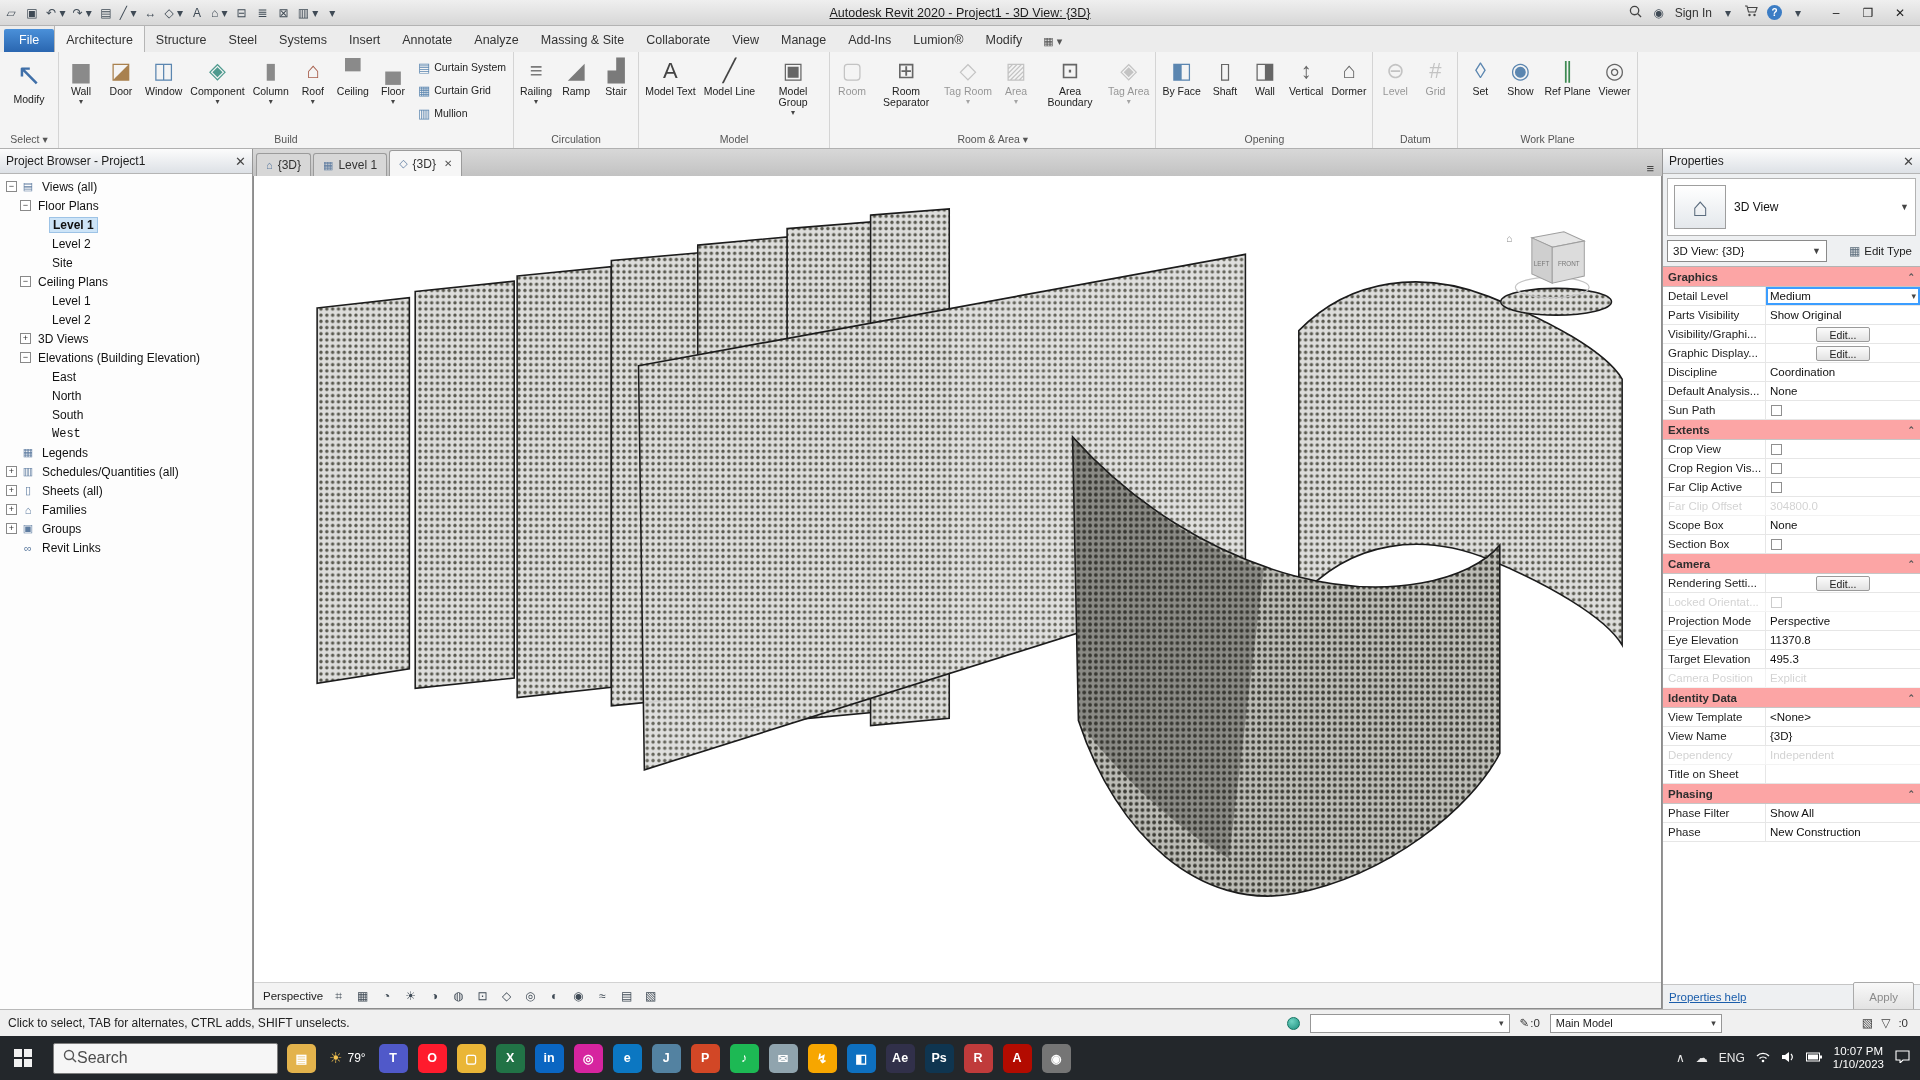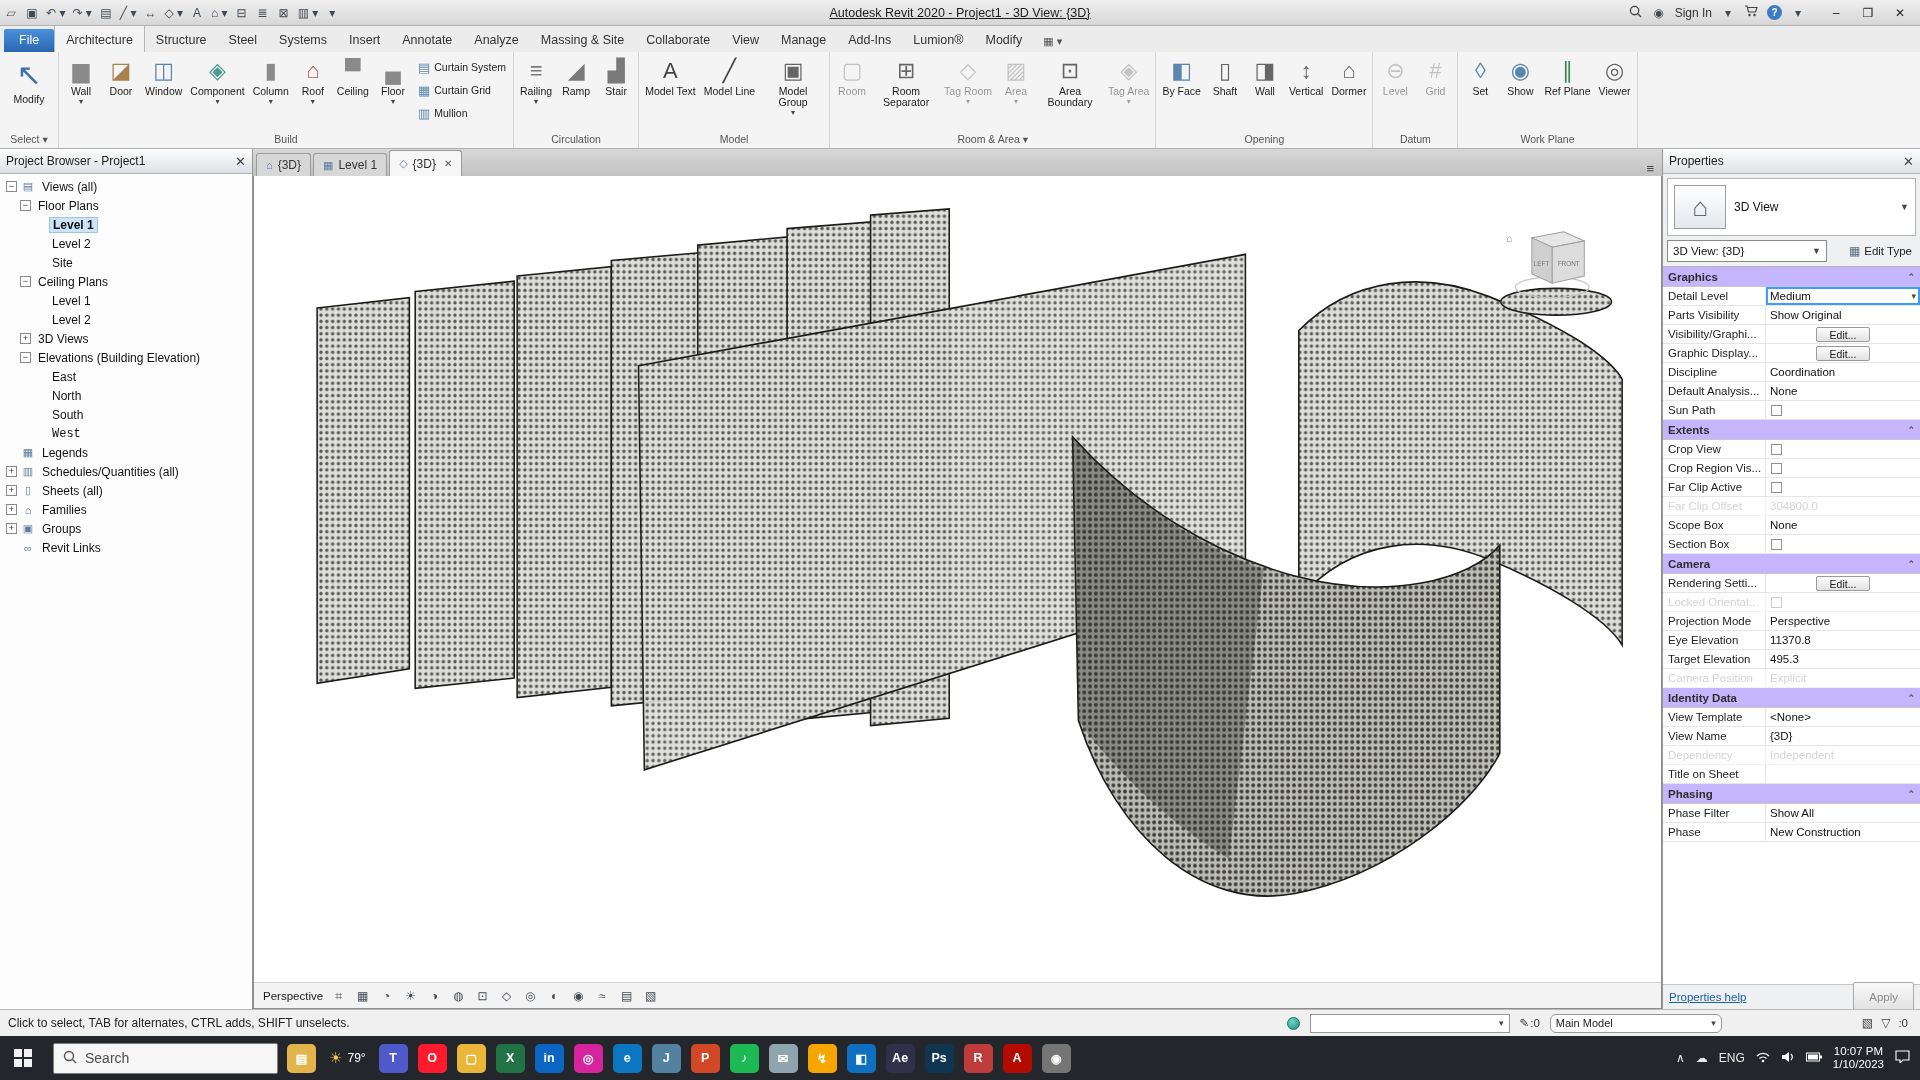--- a/index.html
+++ b/index.html
@@ -72,50 +72,50 @@
   .type-sel { flex:0 0 auto; height:58px; margin:4px; background:#fff; border:1px solid #b3b3b3; display:flex; align-items:center; gap:8px; padding:0 6px; }
   .type-thumb { width:52px; height:44px; border:1px solid #9e9e9e; background:linear-gradient(#ffffff,#e4e8ec); display:flex; align-items:center; justify-content:center; font-size:26px; color:#5b6c7e; }
   .type-name { font-size:12px; color:#111; }
   .type-dd { margin-left:auto; font-size:9px; color:#444; }
   .sel-row { flex:0 0 auto; display:flex; align-items:center; gap:18px; margin:0 4px 4px; }
   .sel-combo { flex:1; height:22px; border:1px solid #8a8a8a; background:#fff; font-size:11.5px; display:flex; align-items:center; padding:0 5px; color:#111; }
   .sel-combo .dd { margin-left:auto; font-size:9px; color:#444; }
   .edit-type { display:flex; align-items:center; gap:4px; font-size:11.5px; color:#222; border:1px solid transparent; padding:2px 3px; }
   .et-ic { font-size:12px; color:#5a6b7a; }
   .pgrid { flex:1; background:#fff; border-top:1px solid #b3b3b3; overflow:hidden; font-size:11.5px; }
-  .psec { height:20px; background:#c4b5fd; border-bottom:1px solid #c6c6c6; display:flex; align-items:center; padding:0 5px; font-weight:bold; color:#2e2e2e; }
+  .psec { height:20px; background:#fca5a5; border-bottom:1px solid #c6c6c6; display:flex; align-items:center; padding:0 5px; font-weight:bold; color:#2e2e2e; }
   .psec .chev { margin-left:auto; font-size:9px; color:#555; }
   .prow { height:19px; display:flex; border-bottom:1px solid #e6e6e6; }
   .plabel { width:103px; flex:0 0 auto; display:flex; align-items:center; padding:0 5px; border-right:1px solid #e6e6e6; color:#222; overflow:hidden; white-space:nowrap; }
   .pvalue { flex:1; display:flex; align-items:center; padding:0 4px; color:#111; overflow:hidden; white-space:nowrap; }
   .prow.disabled .plabel, .prow.disabled .pvalue { color:#9d9d9d; }
   .pvalue.focused { outline:2px solid #3b9dff; outline-offset:-2px; }
   .pvalue .dd { margin-left:auto; font-size:9px; color:#444; }
   .editbtn { margin:0 auto; border:1px solid #9a9a9a; background:linear-gradient(#fcfcfc,#e2e2e2); border-radius:2px; padding:0 13px; height:15px; line-height:14px; font-size:10.5px; color:#222; }
   .cb { width:11px; height:11px; border:1px solid #8f8f8f; background:#fff; margin-left:1px; }
   .props-foot { flex:0 0 auto; height:25px; display:flex; align-items:center; padding:0 6px; background:#eef0f2; border-top:1px solid #c5c5c5; }
   .help-link { color:#1a5dab; text-decoration:underline; font-size:11.5px; }
   .apply-btn { margin-left:auto; border:1px solid #aaaaaa; background:linear-gradient(#f9f9f9,#e1e1e1); color:#8b8b8b; font-size:11.5px; padding:8px 15px; border-radius:2px; }
 
   
   .statusbar { height:27px; flex:0 0 auto; background:#f0f0f0; border-top:1px solid #b9b9b9; display:flex; align-items:center; padding:0 8px; font-size:12px; color:#222; }
   .sb-right { margin-left:auto; display:flex; align-items:center; gap:10px; margin-right:4px; }
   .ws-dot { width:13px; height:13px; border-radius:50%; background:radial-gradient(circle at 35% 30%, #6fd3c2, #1e8f7e); border:1px solid #137463; }
   .sb-combo { width:200px; height:19px; border:1px solid #979797; background:#fff; display:flex; align-items:center; padding:0 5px; font-size:11px; color:#222; }
-  .sb-combo.do { width:172px;border-radius:6px; }
+  .sb-combo.do { width:172px; }
   .sb-combo .dd { margin-left:auto; font-size:9px; color:#444; }
   .sb-badge { display:flex; align-items:center; gap:1px; font-size:11.5px; color:#333; }
   .sb-icons { display:flex; align-items:center; gap:8px; margin-left:130px; font-size:12px; color:#444; }
 
   
   .taskbar { height:44px; flex:0 0 auto; background:#23272b; display:flex; align-items:center; gap:9px; padding:0 2px; color:#fff; }
   .start { width:42px; height:44px; display:flex; align-items:center; justify-content:center; }
   .start-grid { display:grid; grid-template-columns:8px 8px; grid-template-rows:8px 8px; gap:2px; }
   .start-grid span { background:#f2f2f2; }
-  .search { width:225px; height:31px; background:#f6f6f6; border:1px solid #7e7e7e; border-radius:2px; display:flex; align-items:center; gap:8px; padding:0 9px; color:#4d4d4d; font-size:14px; }
+  .search { width:225px; height:31px; background:#f6f6f6; border:1px solid #7e7e7e; border-radius:2px; display:flex; align-items:center; padding:0 9px; color:#4d4d4d; font-size:16px; }
   .tb-apps { display:flex; align-items:center; gap:10px; }
   .tb-app { width:29px; height:29px; border-radius:5px; display:flex; align-items:center; justify-content:center; font-weight:bold; font-size:12.5px; color:#fff; }
   .weather { display:flex; align-items:center; gap:5px; padding:0 3px; }
   .weather .sun { color:#f5c451; font-size:15px; }
   .weather .temp { font-size:12px; color:#fff; }
   .tray { margin-left:auto; display:flex; align-items:center; gap:11px; padding-right:8px; font-size:12px; }
   .tray-ic { color:#e9e9e9; }
   .clock { text-align:center; font-size:11.5px; line-height:13.5px; color:#fff; }
 </style>
 </head>

